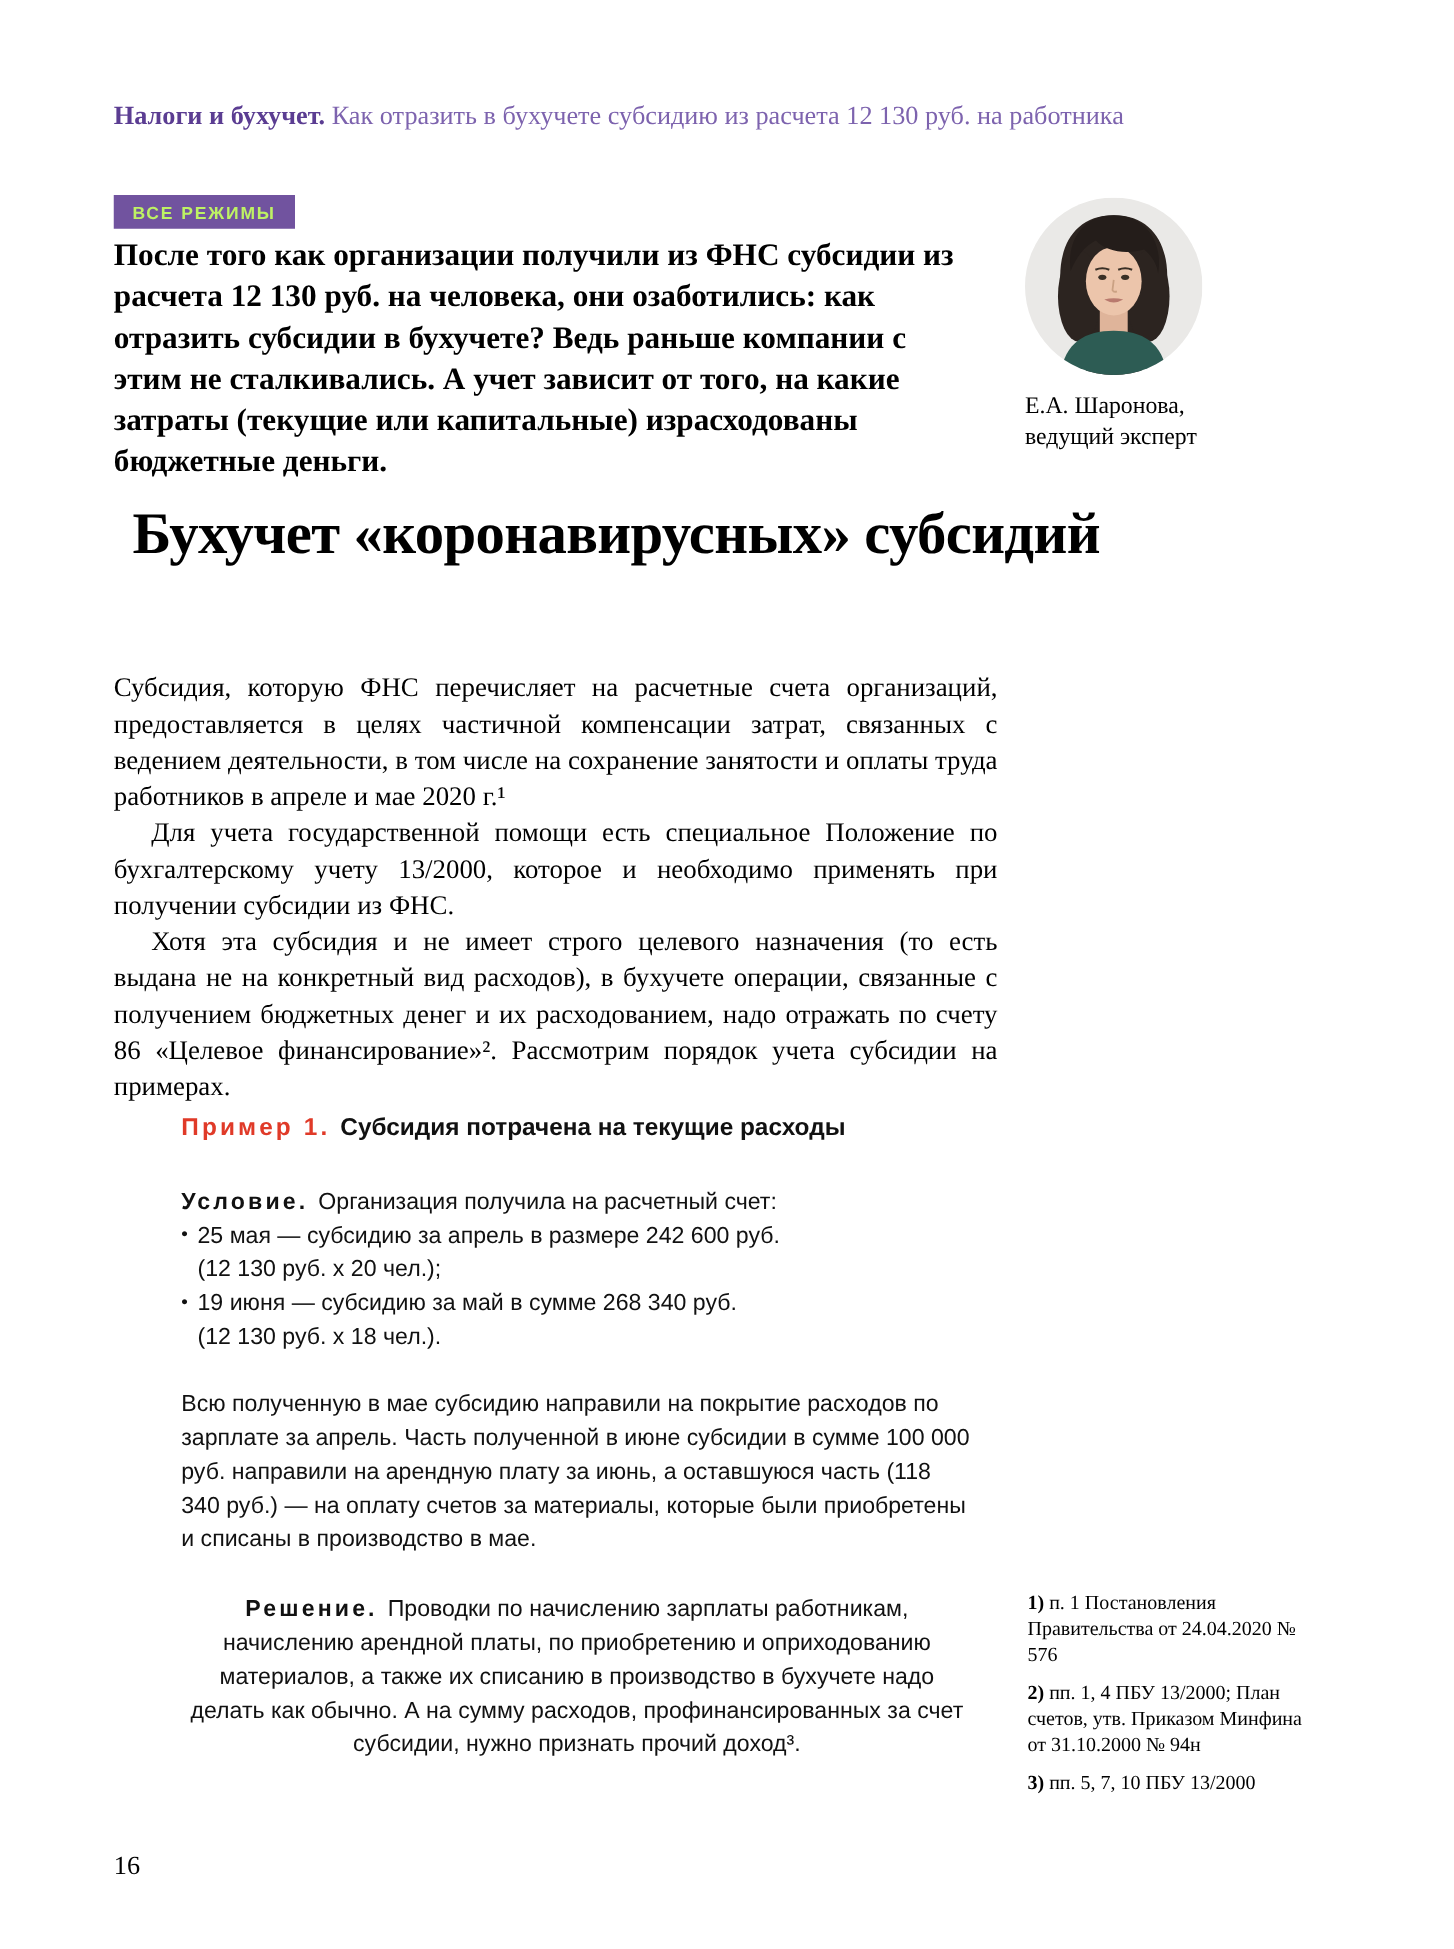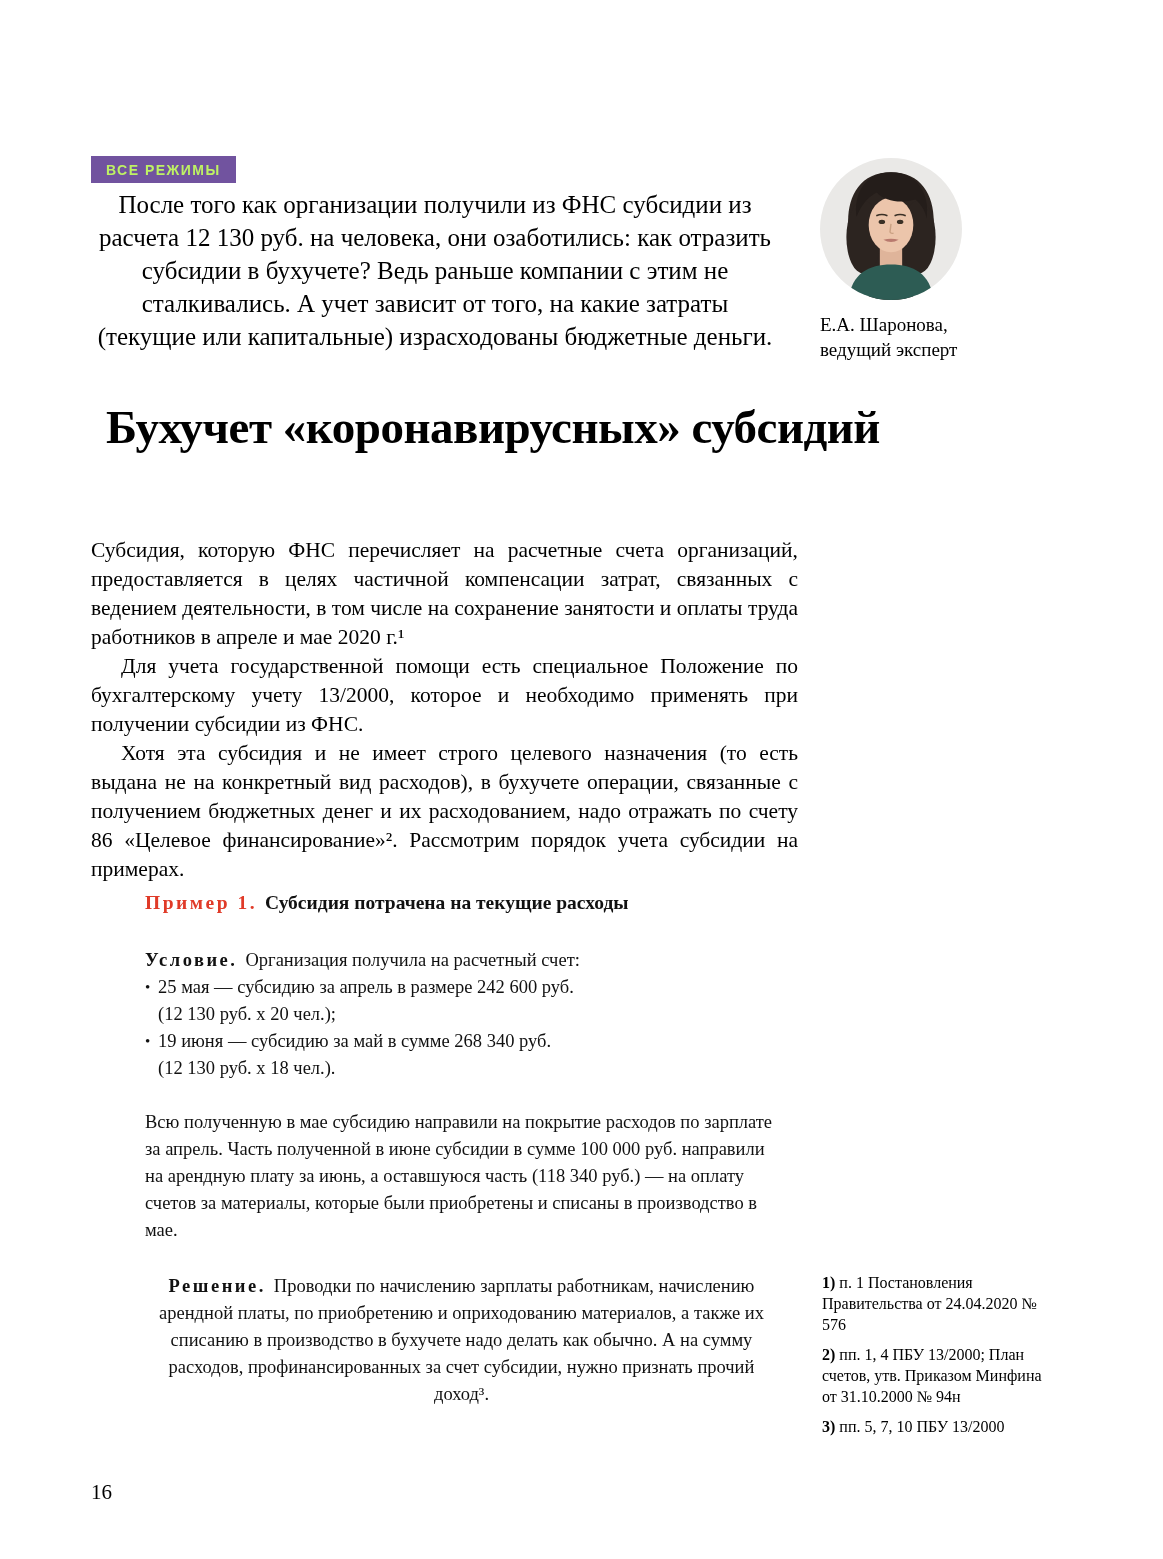--- a/index.html
+++ b/index.html
@@ -33,23 +33,22 @@
     letter-spacing: 1.5px;
     padding: 6px 15px 5px 15px;
   }
   
   .intro {
     position: absolute;
     left: 91px; top: 188px;
     width: 688px;
     margin: 0;
     font-size: 25px;
-    font-weight: normal;
+    font-weight: bold;
     line-height: 33px;
-    text-align: center;
   }
   
   .author { position: absolute; left: 820px; top: 158px; width: 235px; }
   .avatar { display: block; width: 142px; height: 142px; }
   .author-caption {
     margin-top: 12px;
     font-size: 19px;
     line-height: 25px;
   }
   
@@ -72,21 +71,21 @@
     line-height: 29px;
     text-align: justify;
   }
   .body p { margin: 0; }
   .body p.indent { text-indent: 30px; }
   
   .example {
     position: absolute;
     left: 145px; top: 889px;
     width: 633px;
-    font-family: Liberation Serif, serif;
+    font-family: Liberation Sans, sans-serif;
     font-size: 18.5px;
     line-height: 27px;
     color: #111;
   }
   .ex-head { font-weight: bold; font-size: 19.5px; margin: 0 0 31px 0; }
   .ex-label { color: #e03a28; letter-spacing: 2.5px; margin-right: 8px; }
   .ex-sublabel { font-weight: bold; letter-spacing: 2.5px; margin-right: 8px; }
   .ex-cond { margin: 0; }
   .ex-bullets { list-style: none; margin: 0; padding: 0; }
   .bullet { display: flex; }
@@ -105,20 +104,23 @@
   .footnote { margin: 0 0 9px 0; }
   .fn-num { font-weight: bold; }
   
   .pagenum { position: absolute; left: 91px; top: 1480px; font-size: 21px; }
 </style>
 </head>
 <body>
 
 <div class="page">
 
+  <div class="running-head">
+    <span class="brand">Налоги и бухучет.</span><span class="rest"> Как отразить в бухучете субсидию из расчета 12 130 руб. на работника</span>
+  </div>
 
   <div class="badge">ВСЕ РЕЖИМЫ</div>
 
   <p class="intro">После того как организации получили из ФНС субсидии из расчета 12 130 руб. на человека, они озаботились: как отразить субсидии в бухучете? Ведь раньше компании с этим не сталкивались. А учет зависит от того, на какие затраты (текущие или капитальные) израсходованы бюджетные деньги.</p>
 
   <div class="author">
     <span class="avatar">
       <svg viewBox="0 0 140 140" width="142" height="142" xmlns="http://www.w3.org/2000/svg">
         <defs>
             <clipPath id="av">

